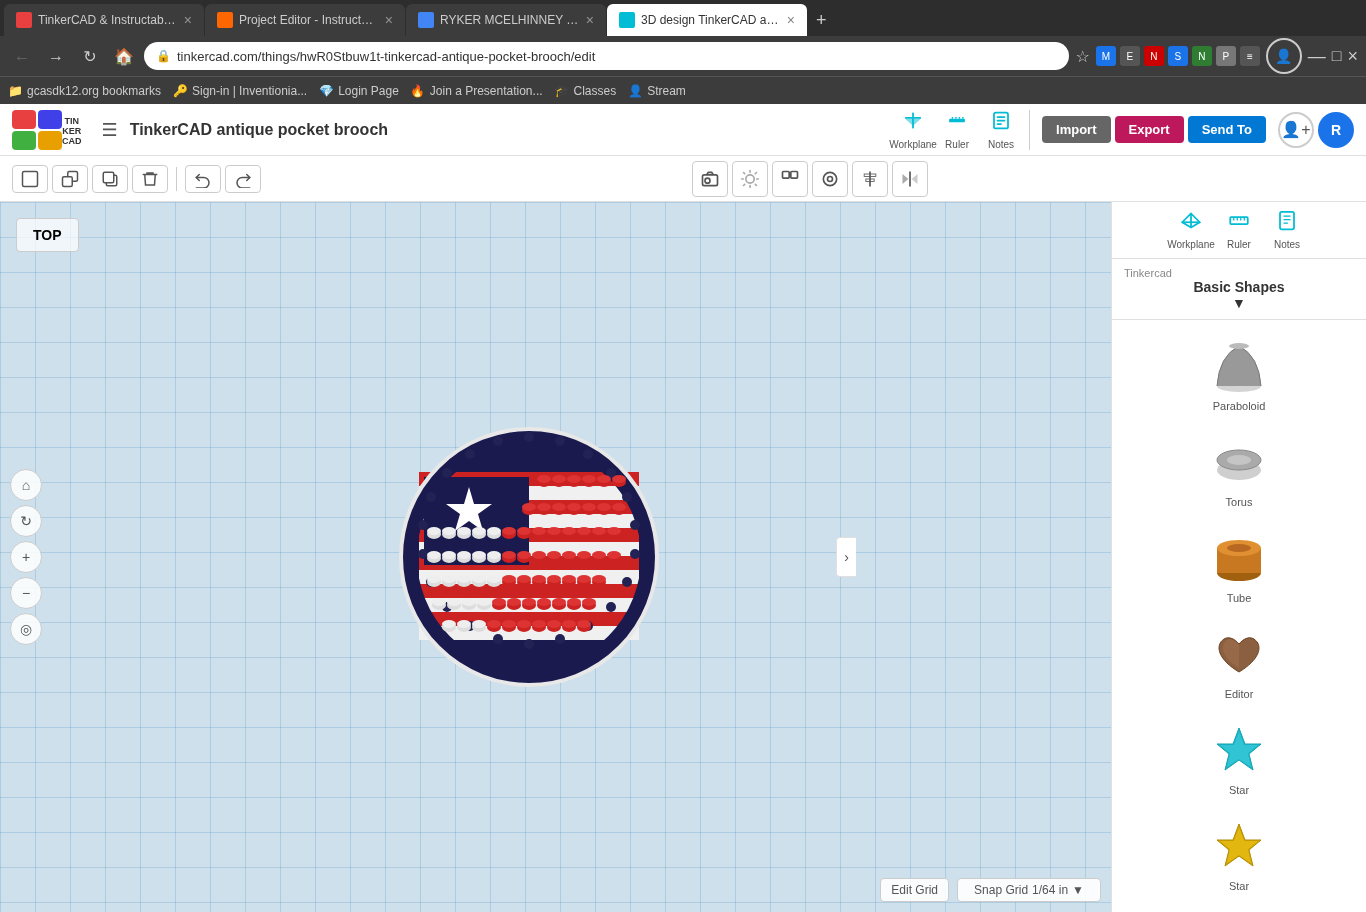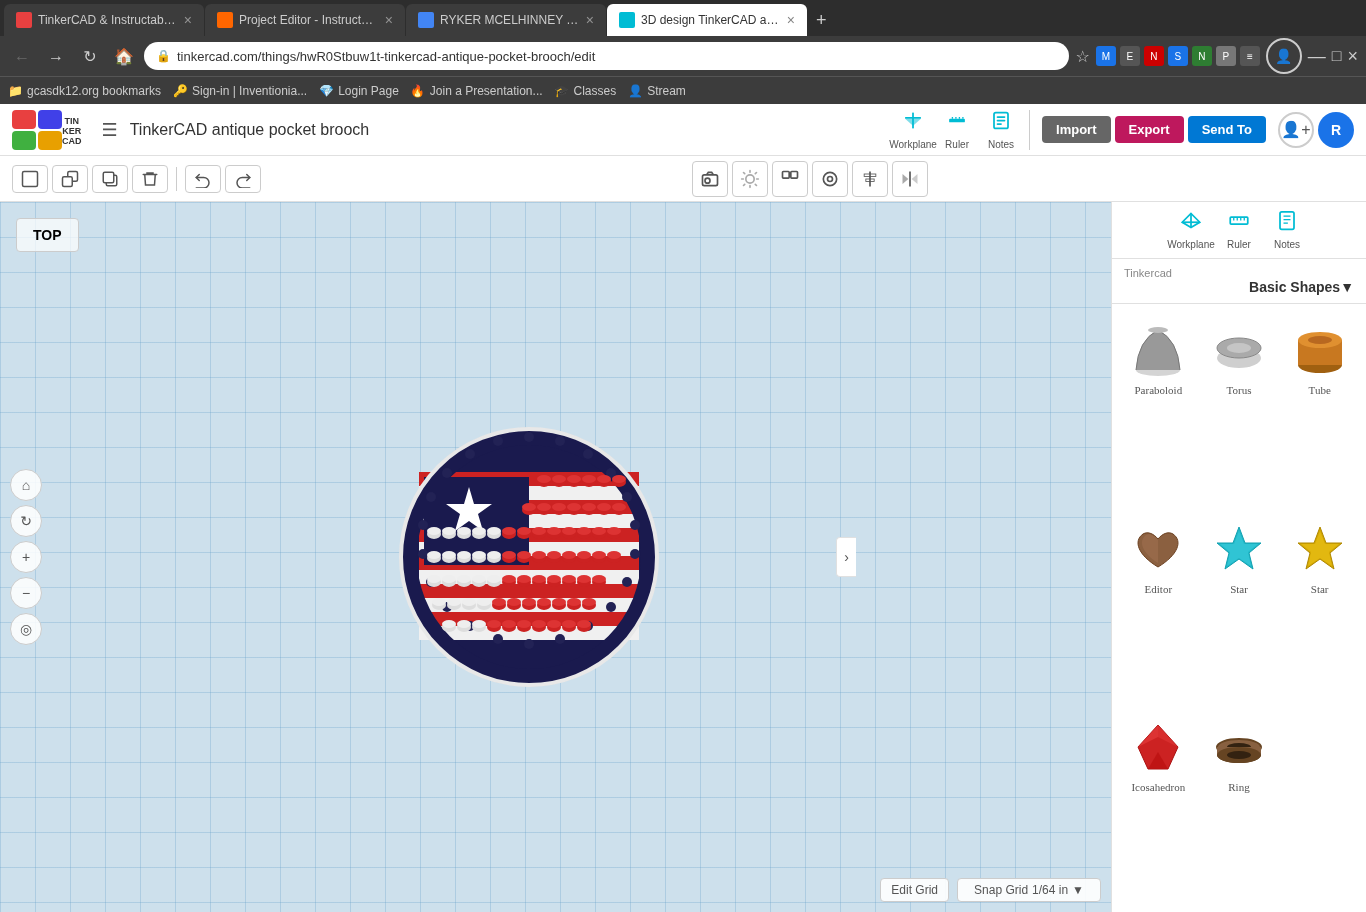--- a/index.html
+++ b/index.html
@@ -35,21 +35,21 @@
     .app-toolbar { background: #fff; border-bottom: 1px solid #e0e0e0; height: 52px; display: flex; align-items: center; padding: 0 12px; gap: 8px; }
     .tinkercad-logo { width: 50px; height: 40px; display: grid; grid-template-columns: 1fr 1fr; gap: 2px; flex-shrink: 0; }
     .logo-cell { border-radius: 4px; }
     .logo-tl { background: #e84040; }
     .logo-tr { background: #4040e8; }
     .logo-bl { background: #40b040; }
     .logo-br { background: #e8a000; }
     .logo-text { font-size: 9px; font-weight: bold; color: #333; text-align: center; margin-top: 2px; }
 
     .menu-icon { font-size: 18px; color: #555; cursor: pointer; margin: 0 4px; }
-    .project-title { font-size: 16px; font-weight: normal; color: #333; flex: 1; }
+    .project-title { font-size: 16px; font-weight: bold; color: #333; flex: 1; }
 
     .toolbar-right { display: flex; align-items: center; gap: 4px; margin-left: auto; }
     .toolbar-btn { background: none; border: none; cursor: pointer; padding: 6px 14px; border-radius: 4px; font-size: 13px; font-weight: bold; color: #fff; }
     .btn-import { background: #666; }
     .btn-export { background: #be185d; }
     .btn-sendto { background: #0078d4; }
 
     
     .edit-toolbar { background: #fff; border-bottom: 1px solid #e0e0e0; height: 46px; display: flex; align-items: center; padding: 0 12px; gap: 4px; }
     .edit-btn { background: none; border: 1px solid #ccc; border-radius: 4px; padding: 4px 8px; cursor: pointer; font-size: 13px; display: flex; align-items: center; gap: 4px; color: #555; }
@@ -90,23 +90,23 @@
     .snap-grid { display: flex; align-items: center; gap: 4px; background: rgba(255,255,255,0.9); border: 1px solid #ccc; border-radius: 4px; padding: 4px 16px; font-size: 12px; color: #555; }
 
     
     .right-panel { width: 255px; background: #fff; border-left: 1px solid #e0e0e0; display: flex; flex-direction: column; overflow: hidden; }
     .panel-icon-btn { width: 40px; height: 40px; display: flex; flex-direction: column; align-items: center; justify-content: center; cursor: pointer; border-radius: 4px; gap: 8px; }
     .panel-icon-btn svg { width: 24px; height: 24px; }
     .panel-icon-label { font-size: 10px; color: #555; }
 
     .panel-header { padding: 8px 12px; border-bottom: 1px solid #e0e0e0; }
     .panel-brand { font-size: 11px; color: #888; }
-    .panel-category { font-size: 14px; font-weight: bold; color: #333; display: flex; align-items: center; justify-content: flex-end; cursor: pointer; }
-
-    .shapes-grid { display: grid; grid-template-columns: 1fr 1fr 1fr; gap: 4px; padding: 8px; overflow-y: auto; flex: 1; font-family: Liberation Serif, serif; }
+    .panel-category { font-size: 14px; font-weight: bold; color: #333; display: flex; align-items: center; justify-content: space-between; cursor: pointer; flex-direction: column; }
+
+    .shapes-grid { display: grid; grid-template-columns: 1fr; gap: 4px; padding: 8px; overflow-y: auto; flex: 1; }
     .shape-item { display: flex; flex-direction: column; align-items: center; padding: 8px 4px; cursor: pointer; border-radius: 4px; }
     .shape-label { font-size: 11px; color: #555; margin-top: 4px; text-align: center; }
     .shape-icon { width: 60px; height: 60px; display: flex; align-items: center; justify-content: center; }
 
     
     .collapse-arrow { position: absolute; right: 255px; top: 50%; transform: translateY(-50%); width: 20px; height: 40px; background: #fff; border: 1px solid #e0e0e0; border-right: none; border-radius: 4px 0 0 4px; display: flex; align-items: center; justify-content: center; cursor: pointer; color: #555; font-size: 14px; }
 
     
     .user-avatar { width: 36px; height: 36px; border-radius: 50%; background: #1a73e8; display: flex; align-items: center; justify-content: center; color: #fff; font-size: 14px; font-weight: bold; cursor: pointer; }
     .add-user-btn { width: 36px; height: 36px; border-radius: 50%; background: none; border: 2px solid #ccc; display: flex; align-items: center; justify-content: center; color: #555; font-size: 18px; cursor: pointer; }

